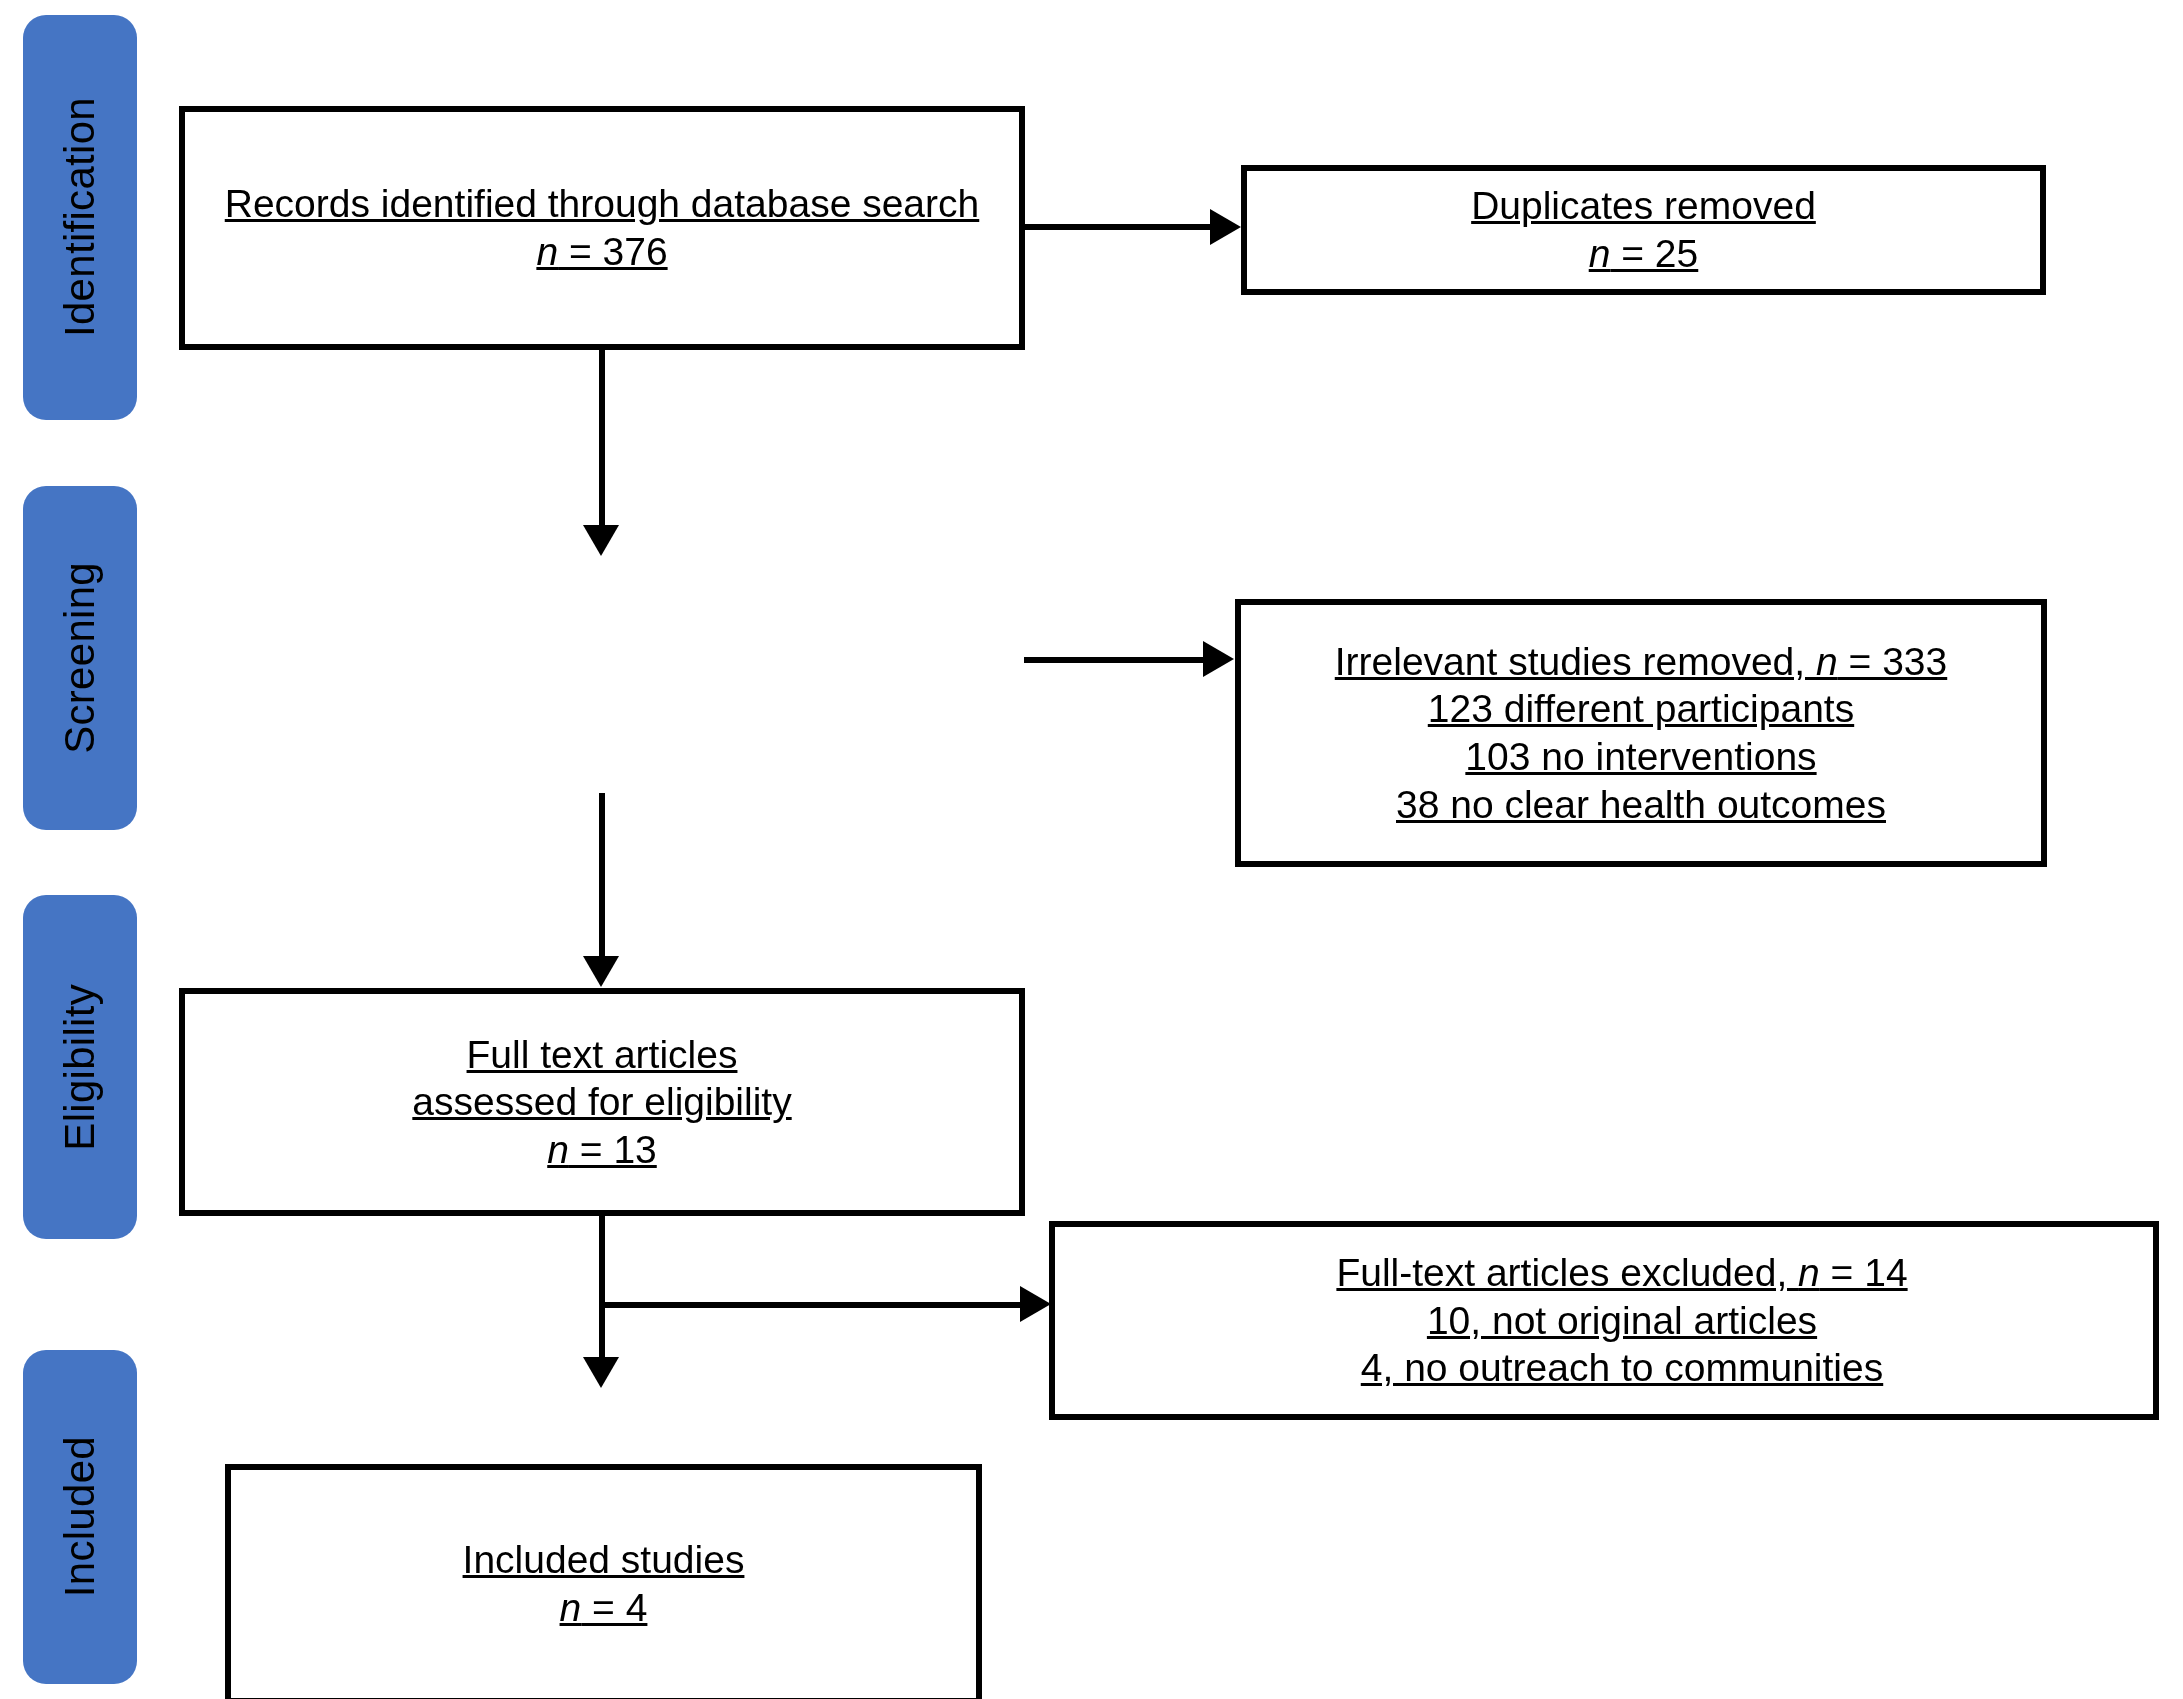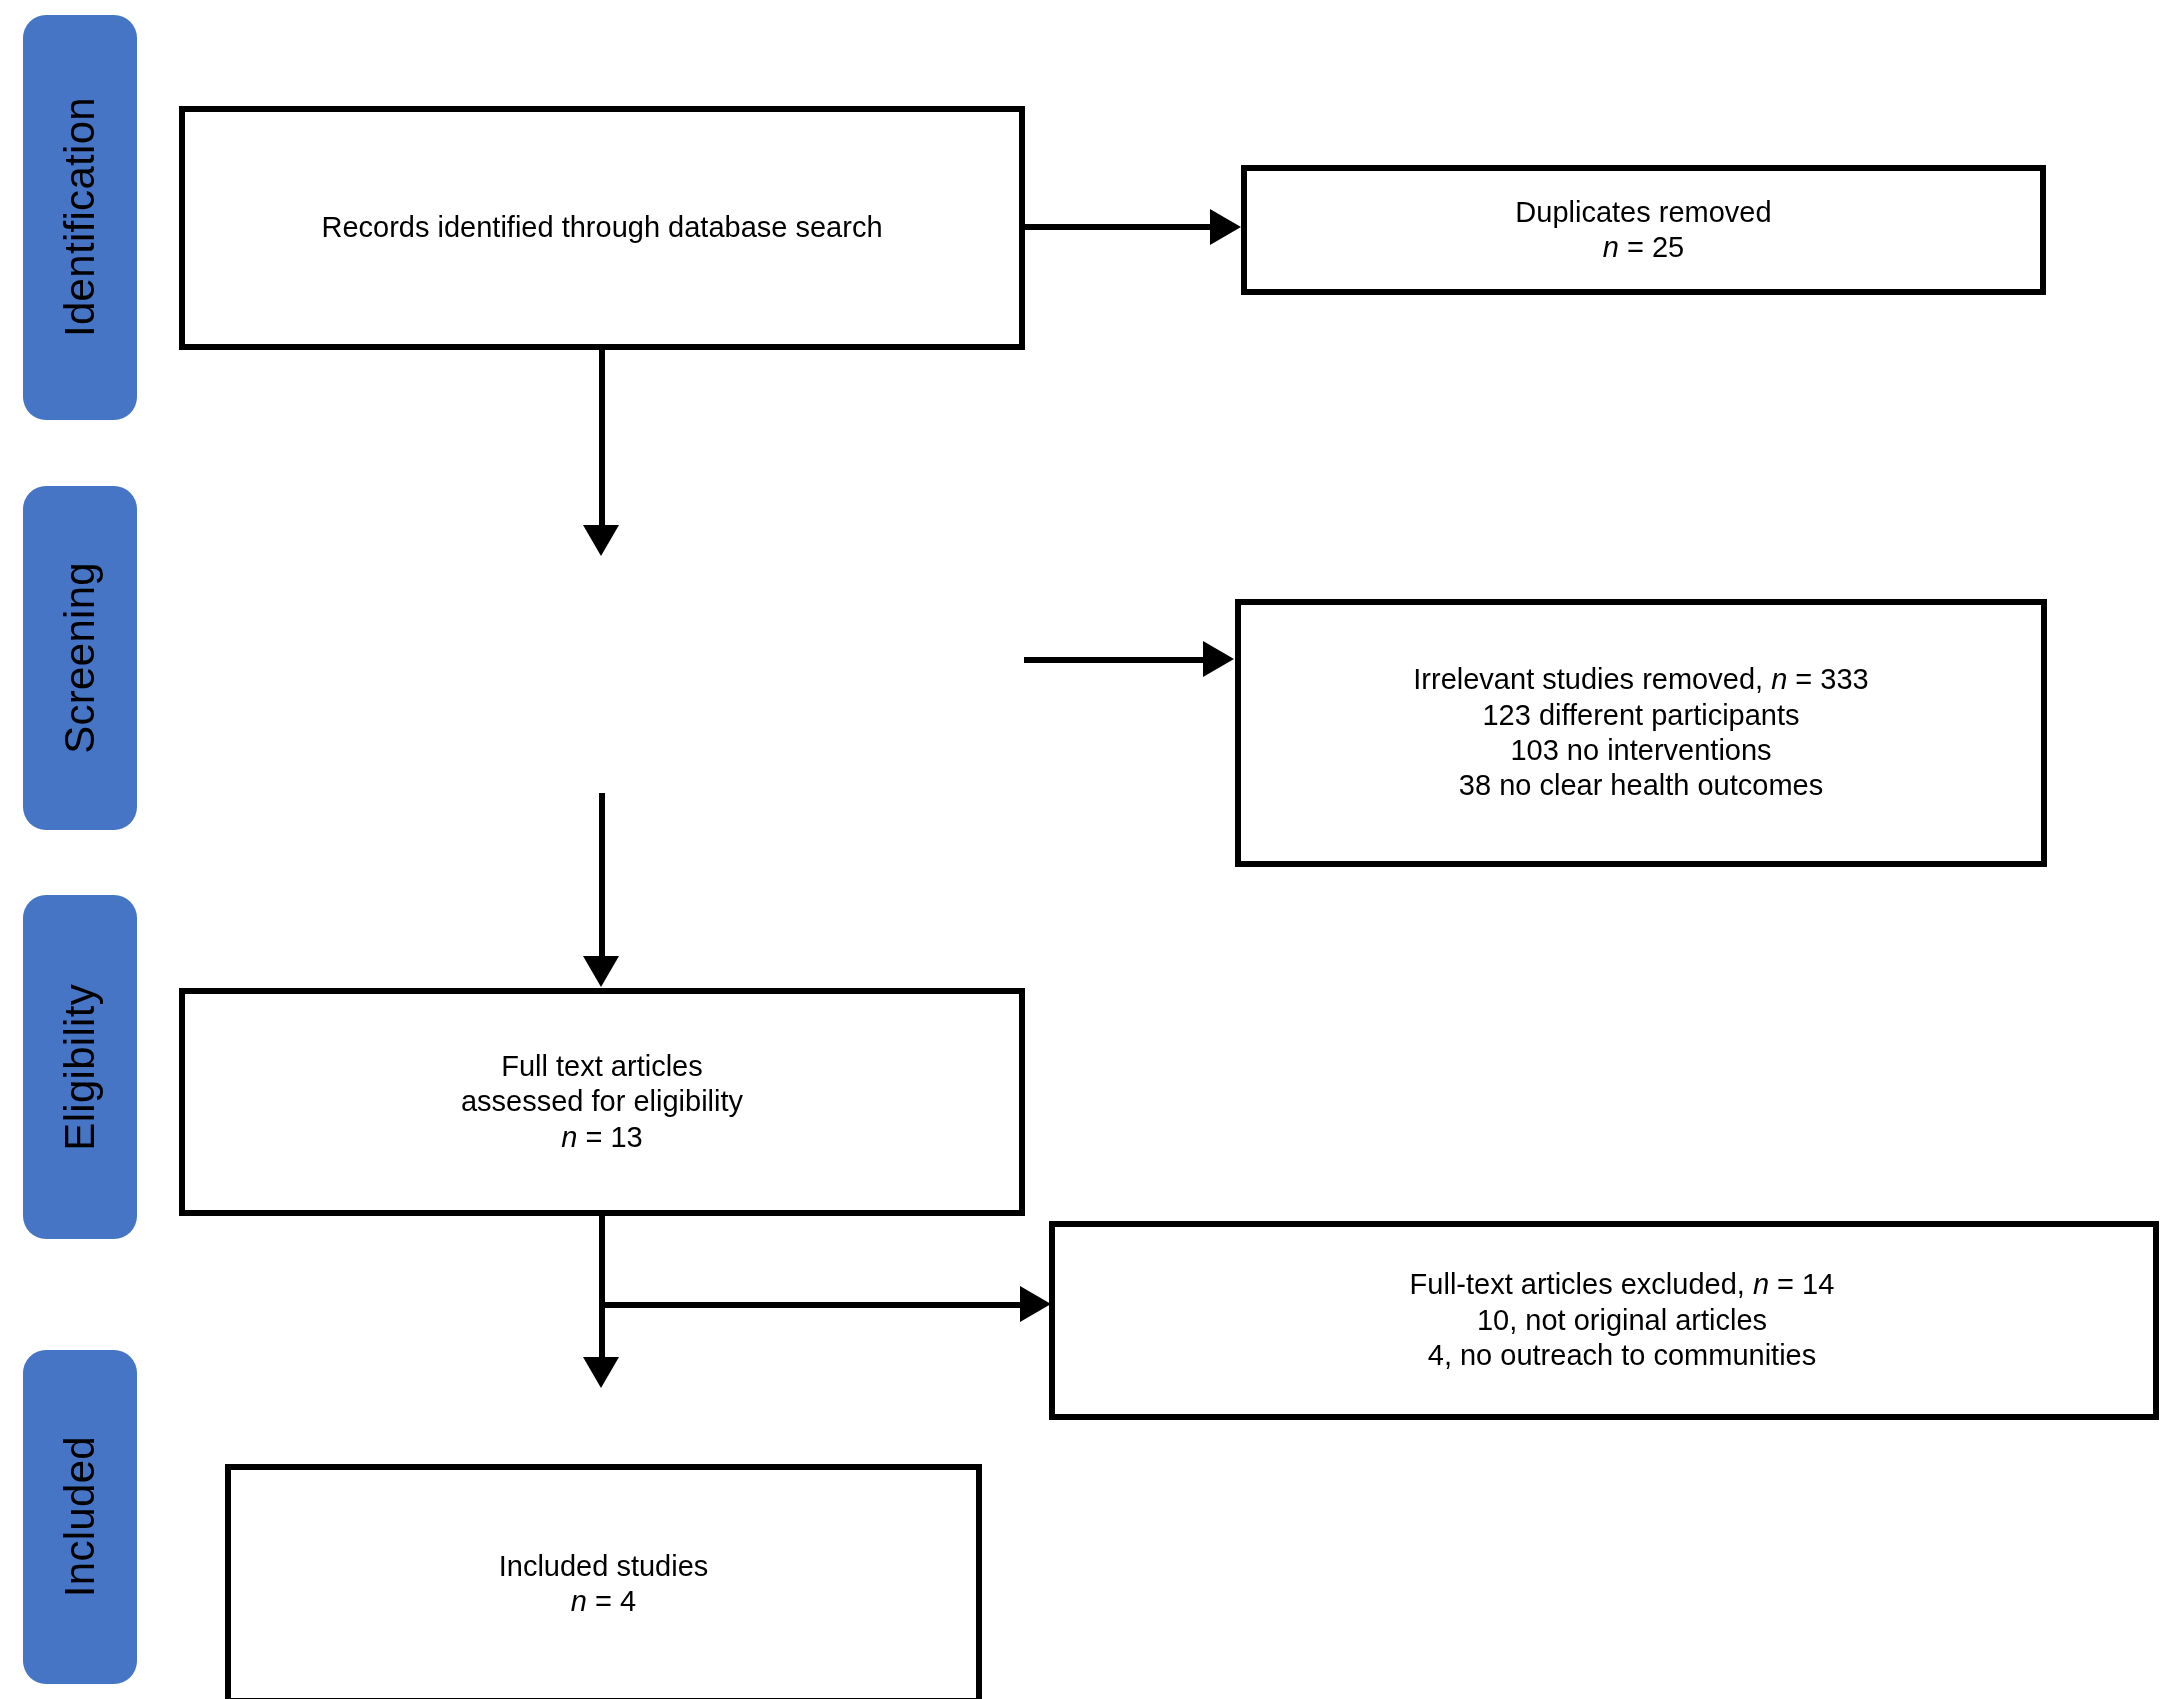--- a/index.html
+++ b/index.html
@@ -45,25 +45,26 @@
     position: absolute;
     box-sizing: border-box;
     background: #ffffff;
     border: 6.1px solid #000000;
     display: flex;
     align-items: center;
     justify-content: center;
     text-align: center;
   }
   .flow-box-text {
-    font-size: 29px;
+    font-size: 39px;
     line-height: 1.22;
     color: #000000;
     padding: 0 12.3px;
     font-family: "Liberation Sans", sans-serif;
+    text-decoration: underline;
   }
   .flow-box-text .ital {
     font-style: italic;
   }
   .flow-line {
     display: block;
   }
 
   
   .conn {
@@ -106,20 +107,21 @@
     <span class="stage-band-label">Eligibility</span>
   </div>
 
   <div class="stage-band" style="left:22.5px; top:1350px; width:114px; height:334px;">
     <span class="stage-band-label">Included</span>
   </div>
 
   <div class="flow-box" style="left:179px; top:106px; width:846px; height:244px;">
     <div class="flow-box-text">
       <span class="flow-line">Records identified through database search</span>
+      <span class="flow-line"><span class="ital">n</span><span> = 376</span></span>
     </div>
   </div>
 
   <div class="flow-box" style="left:1241px; top:165px; width:805px; height:130px;">
     <div class="flow-box-text">
       <span class="flow-line">Duplicates removed</span>
       <span class="flow-line"><span class="ital">n</span><span> = 25</span></span>
     </div>
   </div>
 

